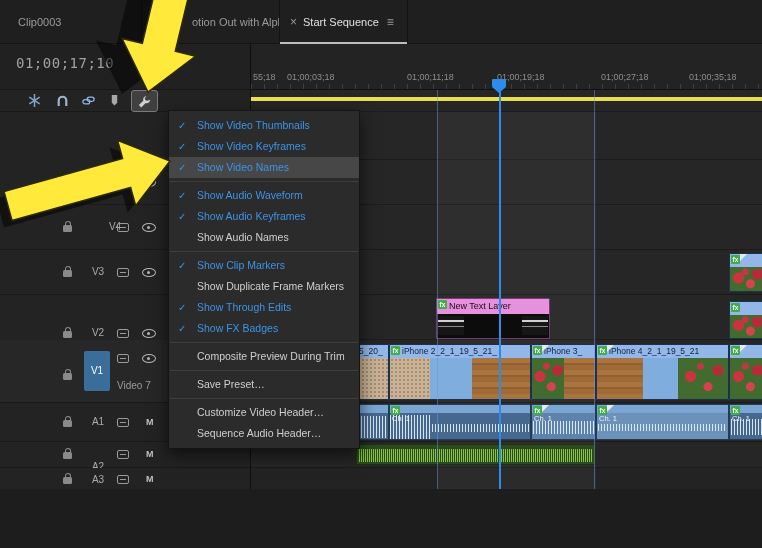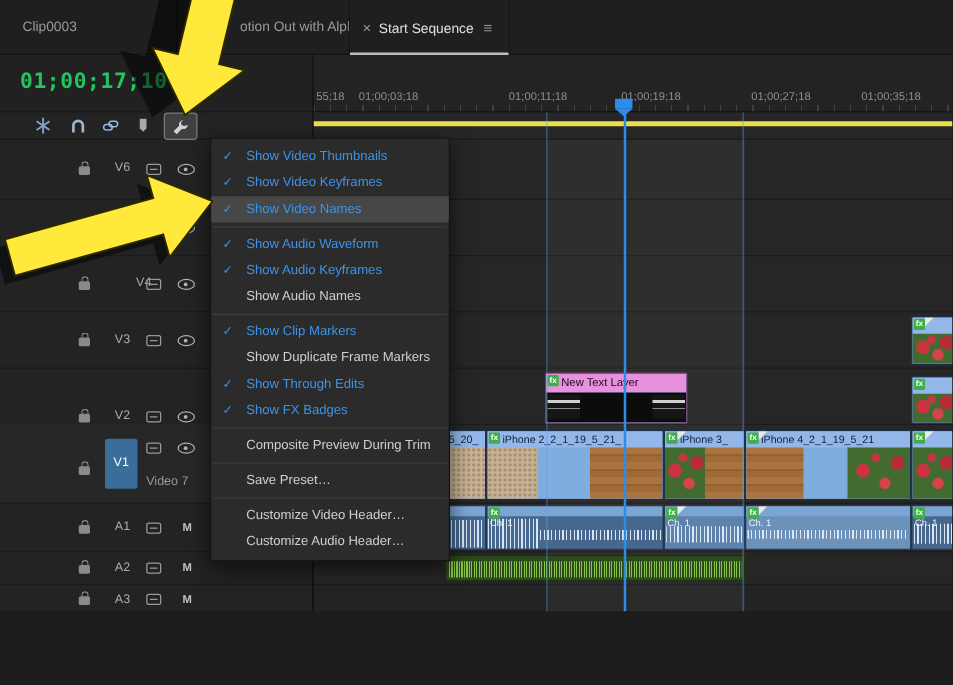--- a/index.html
+++ b/index.html
@@ -9,21 +9,21 @@
   
   .tabbar{position:absolute;left:0;top:0;width:762px;height:44px;background:#1f1f1f;border-bottom:1px solid #141414}
   .tab{position:absolute;top:0;height:44px;border-right:1px solid #141414;color:#9a9a9a;font-size:11px;line-height:44px;white-space:nowrap;overflow:hidden}
   .tab .tlbl{padding:0 4px}
   .tab.active{color:#e0e0e0;box-shadow:inset 0 -2px 0 #bdbdbd}
   .tab .closex{color:#9a9a9a;padding:0 6px 0 10px;font-size:12px}
   .tab .pmenu{color:#9a9a9a;padding:0 8px;font-size:12px}
 
   
   .tcarea{position:absolute;left:0;top:44px;width:250px;height:46px;background:#212121;border-bottom:1px solid #181818}
-  .timecode{position:absolute;left:16px;top:11px;font-size:17px;font-weight:bold;letter-spacing:.5px;color:#22c55e;font-family:"DejaVu Sans Mono","Liberation Mono",monospace}
+  .timecode{position:absolute;left:16px;top:11px;font-size:14px;font-weight:normal;letter-spacing:.5px;color:#a3a3a3;font-family:"DejaVu Sans Mono","Liberation Mono",monospace}
   .ruler{position:absolute;left:250px;top:44px;width:512px;height:46px;background:#232323;border-left:1px solid #0f0f0f;border-bottom:1px solid #101010}
   .ruler:after{content:"";position:absolute;left:0;right:0;bottom:0;height:5px;background:repeating-linear-gradient(90deg,#404040 0 1px,transparent 1px 13px)}
   .rlabel{position:absolute;bottom:7px;font-size:9px;color:#8e8e8e;white-space:nowrap}
 
   
   .tbar{position:absolute;left:0;top:90px;width:250px;height:22px;background:#232323;border-bottom:1px solid #181818}
   .ticon{position:absolute;top:4px;width:13px;height:13px}
   .tool-btn{position:absolute;left:131px;top:0;width:27px;height:22px;background:#404040;border:1px solid #7a7a7a;border-radius:3px}
   .tool-btn .ticon{left:6px;top:4px}
 
@@ -158,26 +158,20 @@
           </svg>
       </span>
     </span>
   </div>
 
   <div class="ttop">
     <div class="renderbar"></div>
   </div>
 
   <div class="headers">
-    <div class="hrow" style="top:0;height:48px">
-      <span class="lock" style="left:63px;top:21px"></span>
-      <span class="tname" style="left:86px;top:17px">V6</span>
-      <span class="syncbox" style="left:117px;top:19px"></span>
-      <span class="eye" style="left:142px;top:16px"></span>
-    </div>
     <div class="hrow" style="top:48px;height:45px">
       <span class="lock" style="left:63px;top:20px"></span>
       <span class="tname" style="left:86px;top:16px">V5</span>
       <span class="syncbox" style="left:117px;top:18px"></span>
       <span class="eye" style="left:142px;top:15px"></span>
     </div>
     <div class="hrow" style="top:93px;height:45px">
       <span class="lock" style="left:63px;top:20px"></span>
       <span class="tname" style="left:103px;top:16px">V4</span>
       <span class="syncbox" style="left:117px;top:18px"></span>
@@ -203,21 +197,21 @@
       <span class="tracklabel" style="left:117px;top:40px">Video 7</span>
     </div>
     <div class="hrow" style="top:291px;height:39px">
       <span class="lock" style="left:63px;top:17px"></span>
       <span class="tname" style="left:86px;top:13px">A1</span>
       <span class="syncbox" style="left:117px;top:15px"></span>
       <span class="mbtn" style="left:146px;top:14px">M</span>
     </div>
     <div class="hrow" style="top:330px;height:26px">
       <span class="lock" style="left:63px;top:10px"></span>
-      <span class="tname" style="left:86px;top:7px">A2</span>
+      <span class="tname" style="left:86px;top:19px">A2</span>
       <span class="syncbox" style="left:117px;top:8px"></span>
       <span class="mbtn" style="left:146px;top:7px">M</span>
     </div>
     <div class="hrow" style="top:356px;height:24px">
       <span class="lock" style="left:63px;top:9px"></span>
       <span class="tname" style="left:86px;top:6px">A3</span>
       <span class="syncbox" style="left:117px;top:7px"></span>
       <span class="mbtn" style="left:146px;top:6px">M</span>
     </div>
     <div class="hrow" style="top:380px;height:25px">
@@ -462,21 +456,21 @@
         
       </div>
 
       <div class="menu-item">
         <span class="chk"></span>
         <span class="lbl">Customize Video Header…</span>
       </div>
 
       <div class="menu-item">
         <span class="chk"></span>
-        <span class="lbl">Customize Audio Header…</span>
+        <span class="lbl">Sequence Audio Header…</span>
       </div>
 
   </div>
 
   <svg class="arrows" viewBox="0 0 762 548">
     <polygon points="132.5,-22 116.3,45.3 95.9,40.4 122,94 169.7,58.2 149.3,53.3 165.5,-14" fill="rgba(0,0,0,0.5)"></polygon>
     <polygon points="158.5,-24 142.3,43.3 121.9,38.4 148,92 195.7,56.2 175.3,51.3 191.5,-16" fill="#ffe93b" stroke="#2e2a00" stroke-width="1.5"></polygon>
     <polygon points="-4,198.5 114.6,165.5 109.5,147.2 162,168 127.7,212.8 122.6,194.5 4,227.5" fill="rgba(0,0,0,0.5)"></polygon>
     <polygon points="4,191.5 122.6,158.5 117.5,140.2 170,161 135.7,205.8 130.6,187.5 12,220.5" fill="#ffe93b" stroke="#2e2a00" stroke-width="1.5"></polygon>
   </svg>

